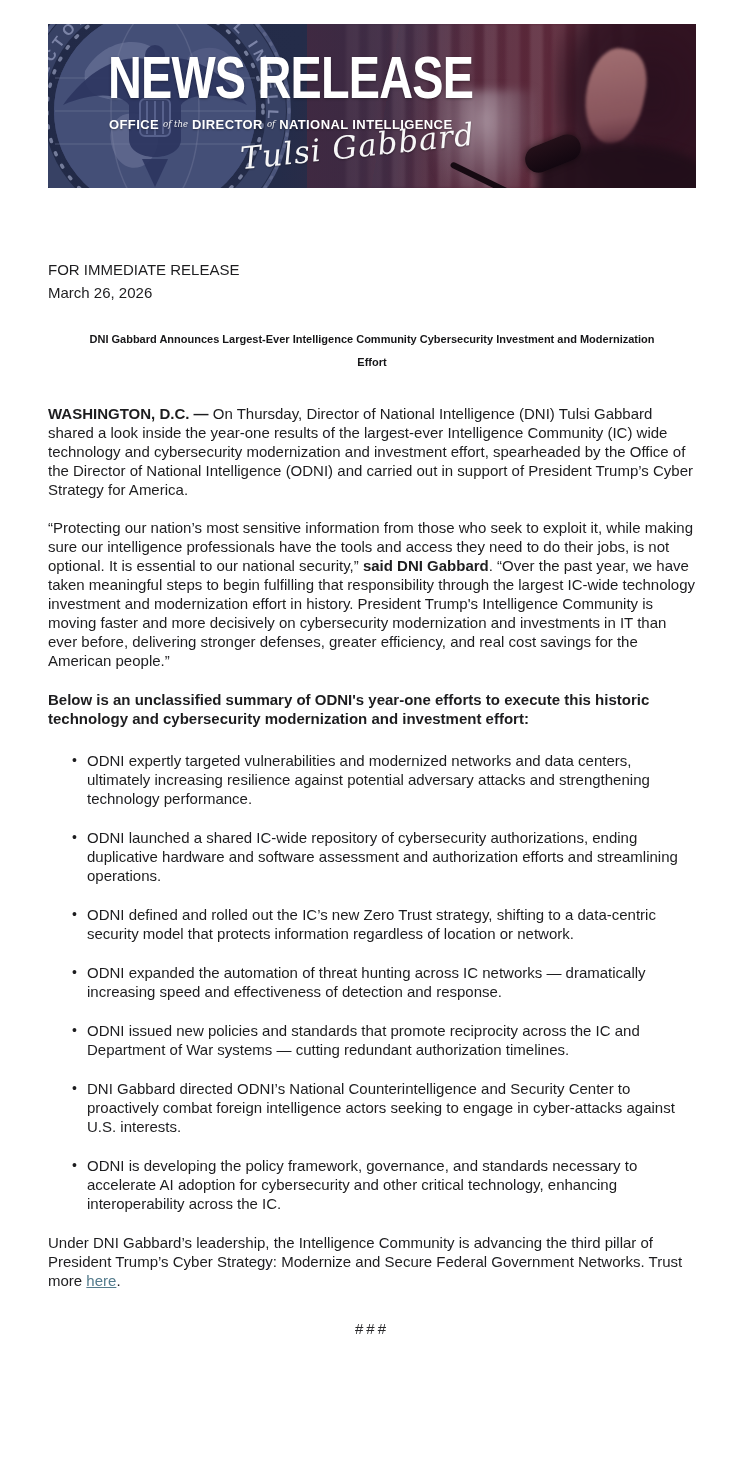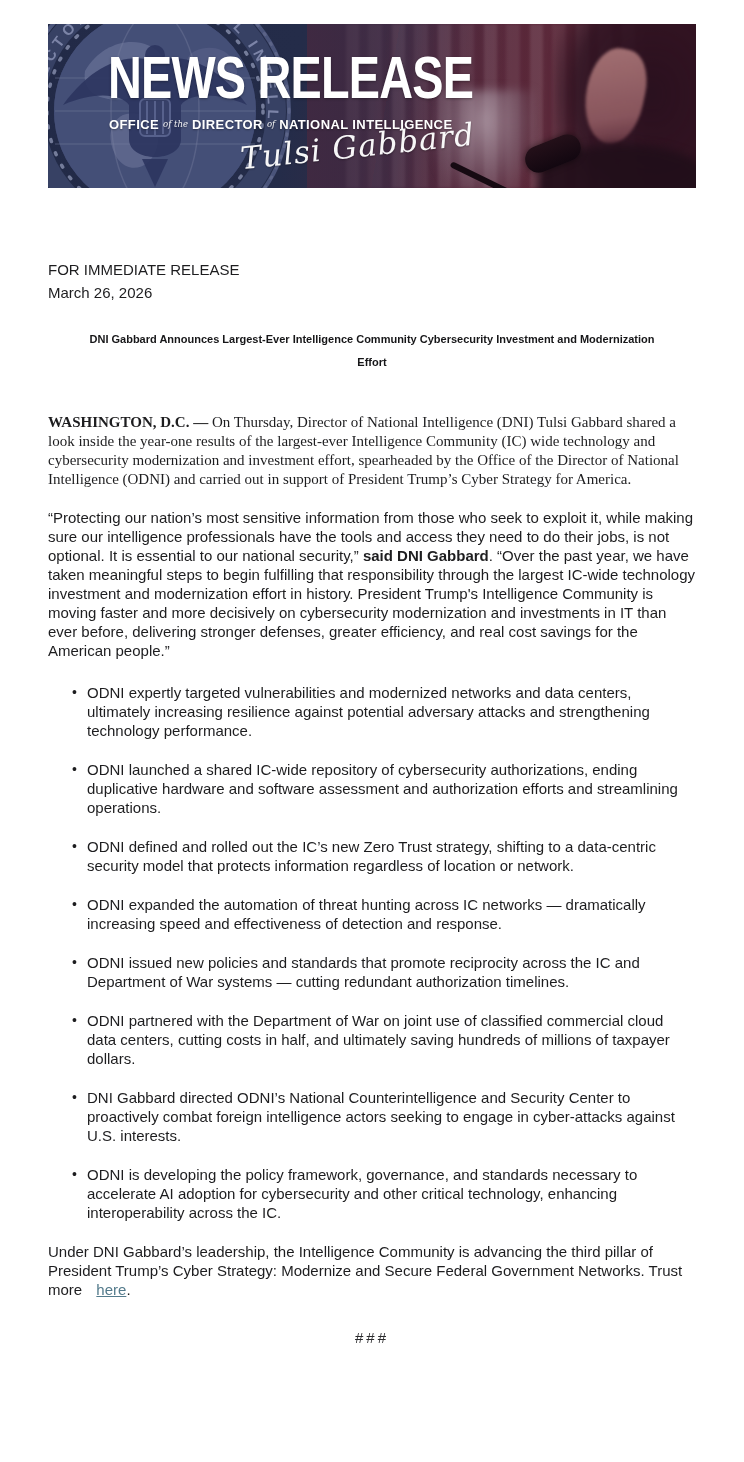--- a/index.html
+++ b/index.html
@@ -106,32 +106,32 @@
 
   
   .content { padding: 0 48px; font-size: 15px; line-height: 19px; }
   .release-info { margin-top: 70px; line-height: 23px; }
   .headline {
     margin: 24px 0 0; padding: 0 34px;
     font-size: 11px; line-height: 23px; font-weight: 700;
     text-align: center; color: #161618;
   }
   .para { margin: 19px 0 0; }
-  .para.first { margin-top: 39px; font-family: Liberation Serif, serif; }
+  .para.first { margin-top: 30px; }
   .para.bold-para { font-weight: 700; margin-top: 20px; }
   .bullets { margin: 23px 0 0; padding-left: 39px; list-style: none; }
   .bullets li { position: relative; }
   .bullets li + li { margin-top: 20px; }
   .bullets li::before {
     content: "\2022";
     position: absolute; left: -15px; top: 0;
     font-size: 14px;
   }
   .closing { margin-top: 20px; }
-  .link { color: #537a8b; text-decoration: underline; cursor: pointer; margin-left: 10px; }
+  .link { color: #537a8b; text-decoration: underline; cursor: pointer; }
   .footer-mark {
     margin-top: 29px; padding-bottom: 36px;
     text-align: center; letter-spacing: 3px; font-size: 15px; color: #2a2a2c;
   }
   b { font-weight: 700; }
 </style>
 </head>
 <body>
 
 <div class="page">
@@ -190,28 +190,28 @@
       <div>FOR IMMEDIATE RELEASE</div>
       <div>March 26, 2026</div>
     </div>
 
     <h2 class="headline">DNI Gabbard Announces Largest-Ever Intelligence Community Cybersecurity Investment and Modernization Effort</h2>
 
     <p class="para first"><b>WASHINGTON, D.C. —</b><span> On Thursday, Director of National Intelligence (DNI) Tulsi Gabbard shared a look inside the year-one results of the largest-ever Intelligence Community (IC) wide technology and cybersecurity modernization and investment effort, spearheaded by the Office of the Director of National Intelligence (ODNI) and carried out in support of President Trump’s Cyber Strategy for America.</span></p>
 
     <p class="para"><span>“Protecting our nation’s most sensitive information from those who seek to exploit it, while making sure our intelligence professionals have the tools and access they need to do their jobs, is not optional. It is essential to our national security,” </span><b>said DNI Gabbard</b><span>. “Over the past year, we have taken meaningful steps to begin fulfilling that responsibility through the largest IC-wide technology investment and modernization effort in history. President Trump's Intelligence Community is moving faster and more decisively on cybersecurity modernization and investments in IT than ever before, delivering stronger defenses, greater efficiency, and real cost savings for the American people.”</span></p>
 
+    <p class="para bold-para">Below is an unclassified summary of ODNI's year-one efforts to execute this historic technology and cybersecurity modernization and investment effort:</p>
 
     <ul class="bullets">
       <li>ODNI expertly targeted vulnerabilities and modernized networks and data centers, ultimately increasing resilience against potential adversary attacks and strengthening technology performance.</li>
       <li>ODNI launched a shared IC-wide repository of cybersecurity authorizations, ending duplicative hardware and software assessment and authorization efforts and streamlining operations.</li>
       <li>ODNI defined and rolled out the IC’s new Zero Trust strategy, shifting to a data-centric security model that protects information regardless of location or network.</li>
       <li>ODNI expanded the automation of threat hunting across IC networks — dramatically increasing speed and effectiveness of detection and response.</li>
       <li>ODNI issued new policies and standards that promote reciprocity across the IC and Department of War systems — cutting redundant authorization timelines.</li>
-      <li>ODNI partnered with the Department of War on joint use of classified commercial cloud data centers, cutting costs in half, and ultimately saving hundreds of millions of taxpayer dollars.</li>
       <li>DNI Gabbard directed ODNI’s National Counterintelligence and Security Center to proactively combat foreign intelligence actors seeking to engage in cyber-attacks against U.S. interests.</li>
       <li>ODNI is developing the policy framework, governance, and standards necessary to accelerate AI adoption for cybersecurity and other critical technology, enhancing interoperability across the IC.</li>
     </ul>
 
     <p class="para closing"><span>Under DNI Gabbard’s leadership, the Intelligence Community is advancing the third pillar of President Trump’s Cyber Strategy: Modernize and Secure Federal Government Networks. Trust more </span><a class="link">here</a><span>.</span></p>
 
     <div class="footer-mark">###</div>
   </div>
 
 </div>

